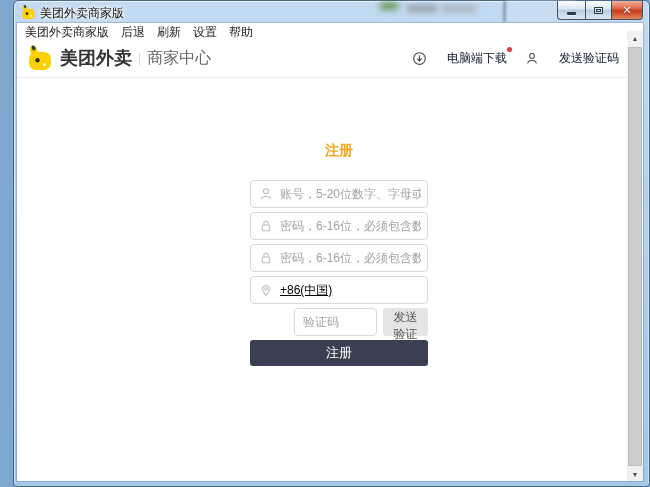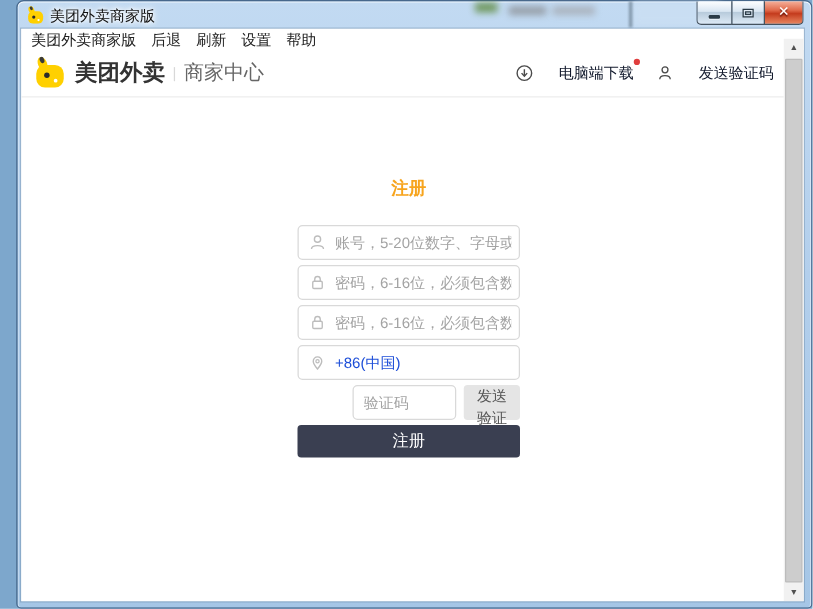--- a/index.html
+++ b/index.html
@@ -64,31 +64,31 @@
   }
   .logo{width:26px;height:26px;flex:0 0 auto;}
   .brand{font-size:18px;font-weight:bold;color:#333;margin-left:7px;white-space:nowrap;}
   .brand-sep{color:#d8d8d8;margin:0 6px;font-size:12px;}
   .brand-section{font-size:16px;color:#666;white-space:nowrap;}
   .header-links{margin-left:auto;display:flex;align-items:center;gap:18px;}
   .hlink{display:flex;align-items:center;gap:20px;font-size:12px;color:#0f172a;cursor:pointer;position:relative;text-decoration:none;white-space:nowrap;}
   .hlink svg{display:block;}
   .red-dot{position:absolute;top:-3px;right:-5px;width:5px;height:5px;border-radius:50%;background:#e03e3e;}
   
-  .form-wrap{width:178px;margin:0 auto;position:relative;left:5px;}
+  .form-wrap{width:178px;margin:0 auto;position:relative;left:17px;}
   .form-title{margin-top:64px;margin-bottom:20px;text-align:center;font-size:14px;font-weight:bold;color:#f7a41d;}
   .field{position:relative;height:28px;margin-bottom:4px;}
   .field svg{position:absolute;left:9px;top:7px;}
   .field input{
     width:100%;height:28px;box-sizing:border-box;border:1px solid #d9d9d9;border-radius:4px;
     padding:0 6px 0 29px;font-size:12px;color:#9b9b9b;outline:none;background:#fff;
     font-family:"Liberation Sans","DejaVu Sans",sans-serif;
   }
   .field input::placeholder{color:#a3a3a3;opacity:1;}
-  .field input.filled{color:#1d4ed8;}
+  .field input.filled{color:#000000;text-decoration:underline;}
   .captcha-row{display:flex;gap:6px;margin-bottom:4px;height:28px;padding-left:44px;}
   .captcha-row input{
     width:83px;box-sizing:border-box;border:1px solid #d9d9d9;border-radius:4px;
     padding:0 8px;font-size:12px;color:#9b9b9b;outline:none;
     font-family:"Liberation Sans","DejaVu Sans",sans-serif;
   }
   .captcha-row input::placeholder{color:#a3a3a3;opacity:1;}
   .send-btn{
     flex:1;border:none;border-radius:3px;background:#e5e5e5;color:#555;
     font-size:12px;cursor:pointer;font-family:"Liberation Sans","DejaVu Sans",sans-serif;

